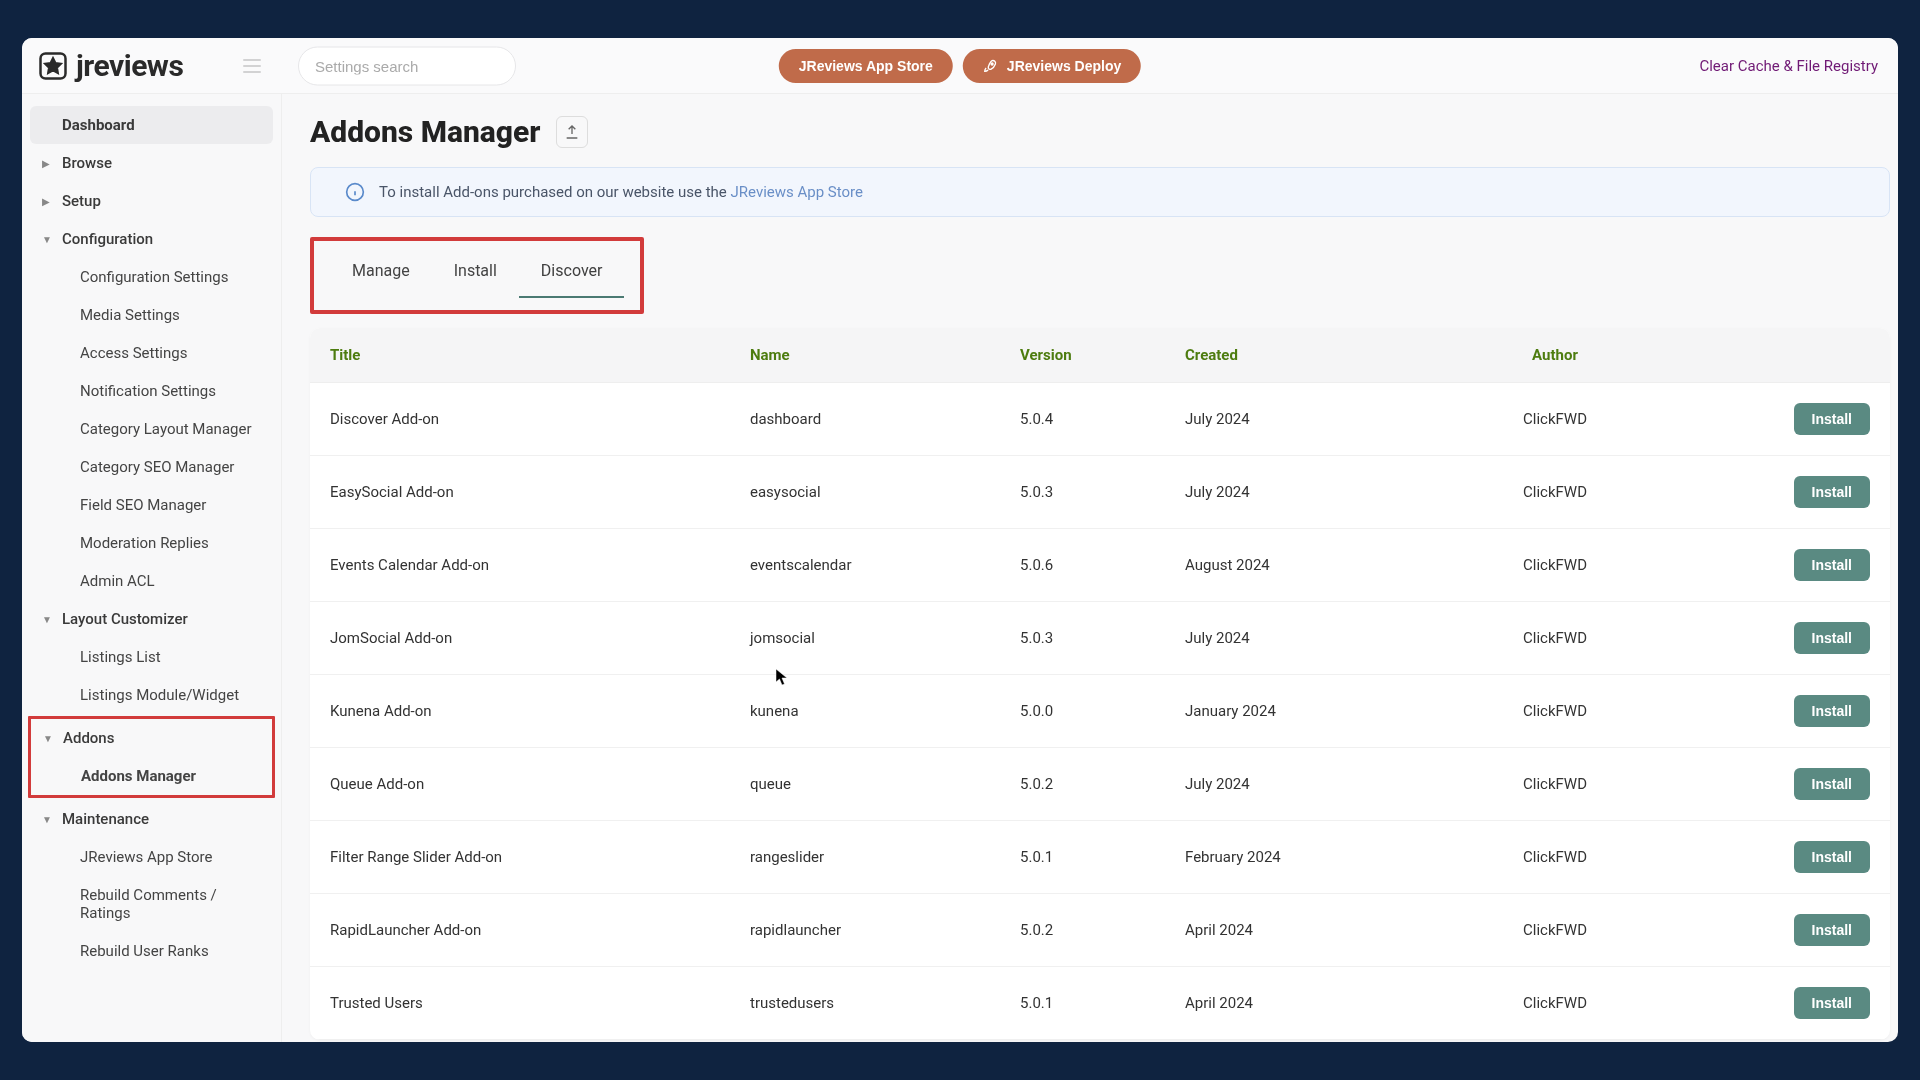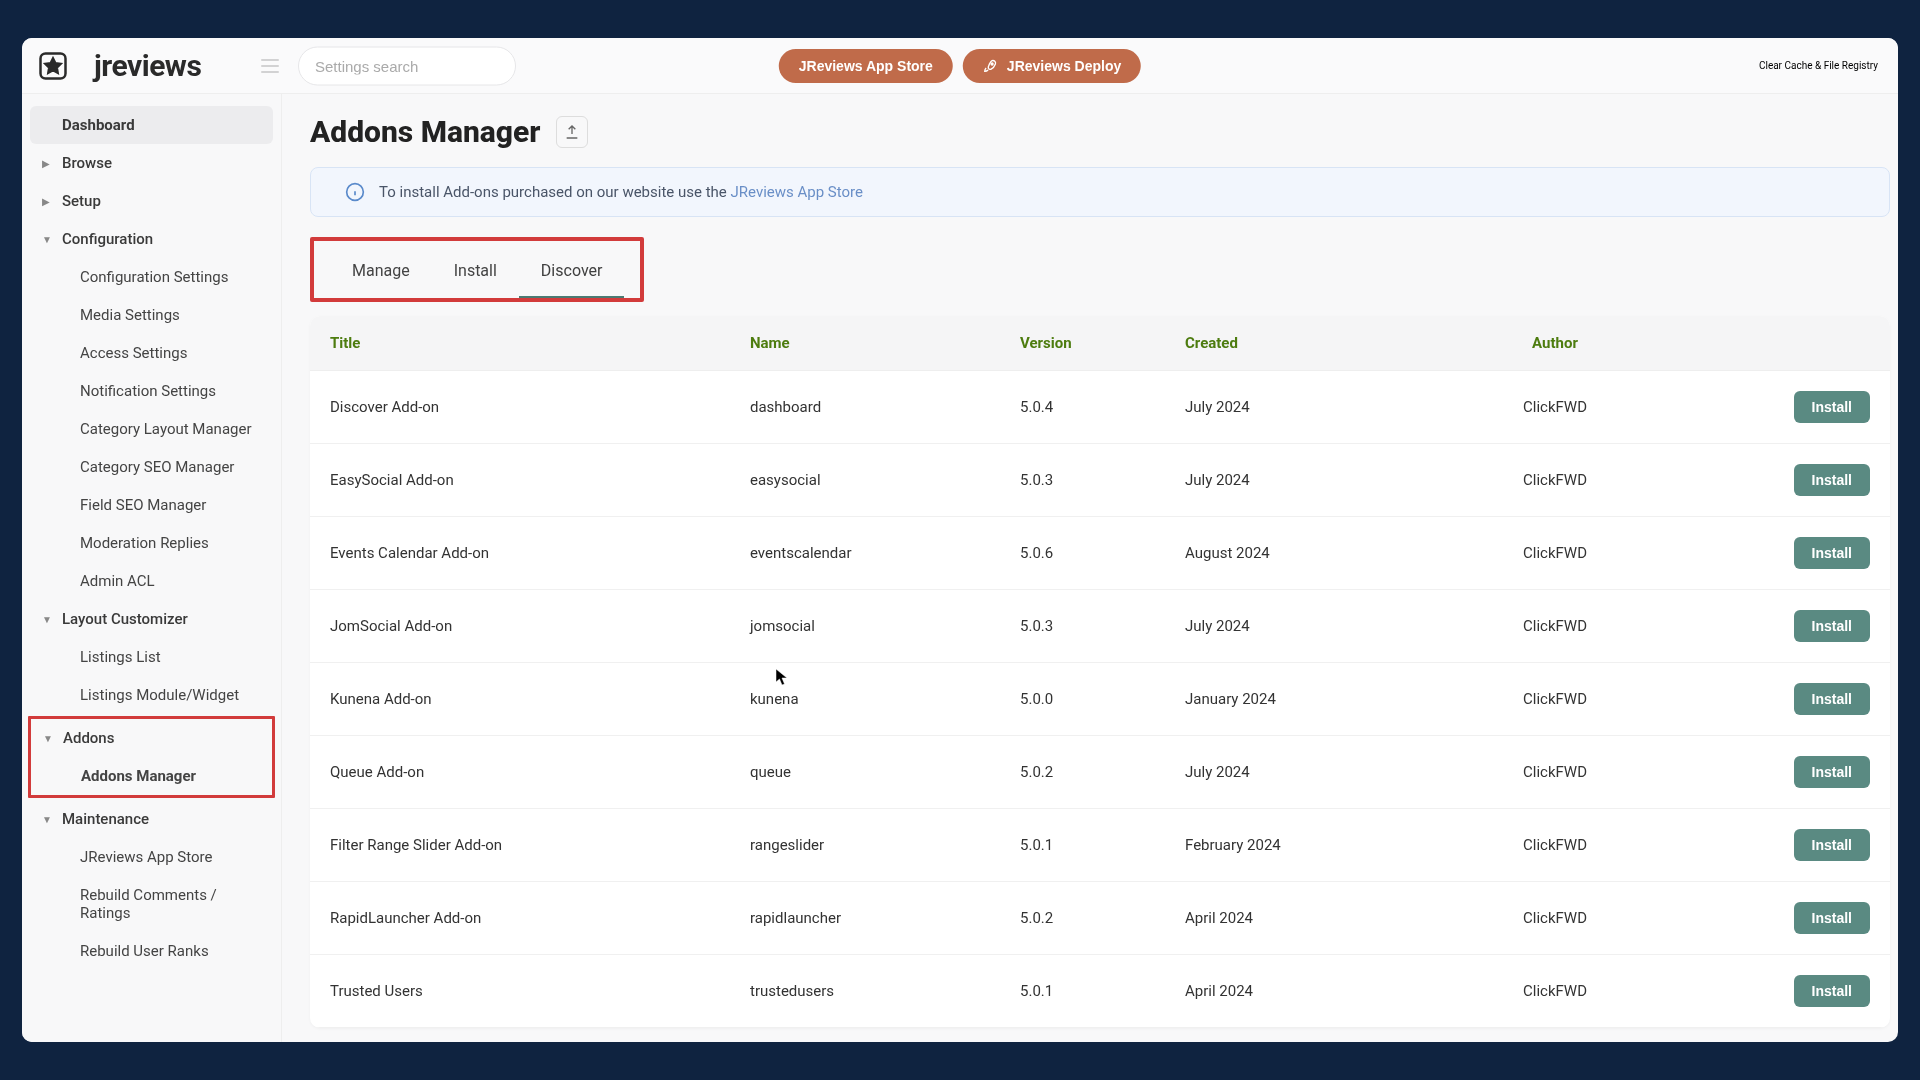--- a/index.html
+++ b/index.html
@@ -28,21 +28,21 @@
   display: flex;
   align-items: center;
   padding: 0 20px 0 12px;
   border-bottom: 1px solid #eeeeee;
   background: #fafafb;
   position: relative;
 }
 .logo {
   display: flex;
   align-items: center;
-  gap: 26px;
+  gap: 8px;
   font-size: 30px;
   font-weight: 700;
   color: #2a2a2a;
   letter-spacing: -0.5px;
   margin-left: 4px;
 }
 .logo svg { flex-shrink: 0; }
 .logo-text { font-weight: 700; }
 .hamburger {
   margin-left: 60px;
@@ -89,22 +89,22 @@
   font-weight: 600;
   border: none;
   cursor: pointer;
   display: flex;
   align-items: center;
   gap: 8px;
 }
 .pill-button svg { width: 16px; height: 16px; }
 .topbar-right {
   margin-left: auto;
-  font-size: 10px;
-  color: #000000;
+  font-size: 15px;
+  color: #701a75;
   cursor: pointer;
 }
 .body {
   display: flex;
   flex: 1;
   min-height: 0;
 }
 .sidebar {
   width: 260px;
   padding: 12px 8px;
@@ -183,21 +183,21 @@
   margin-right: 8px;
   margin-bottom: 20px;
   color: #4a5568;
   font-size: 15px;
 }
 .info-banner svg { flex-shrink: 0; color: #5a8acb; }
 .info-banner a { color: #6a8fc7; text-decoration: none; }
 .tabs-wrap {
   border: 4px solid #d23b3b;
   display: inline-flex;
-  padding: 10px 16px 0 16px;
+  padding: 10px 16px 12px 16px;
   margin-bottom: 0;
   border-radius: 2px;
 }
 .tab {
   padding: 10px 22px 16px 22px;
   font-size: 16px;
   color: #444;
   cursor: pointer;
   border-bottom: 2px solid transparent;
 }

